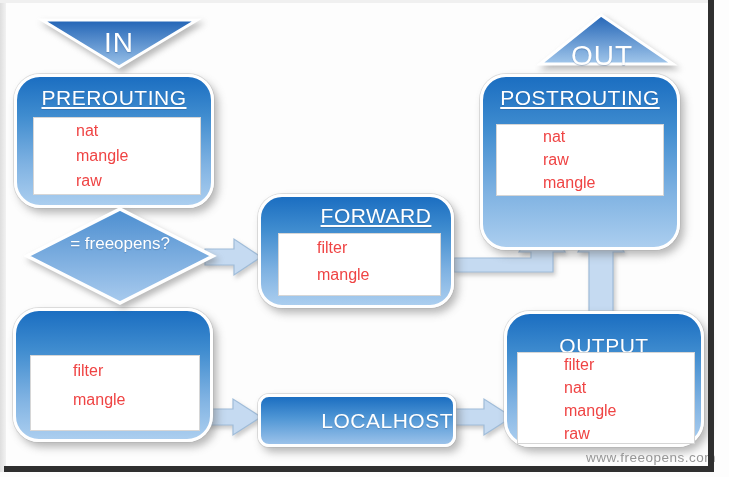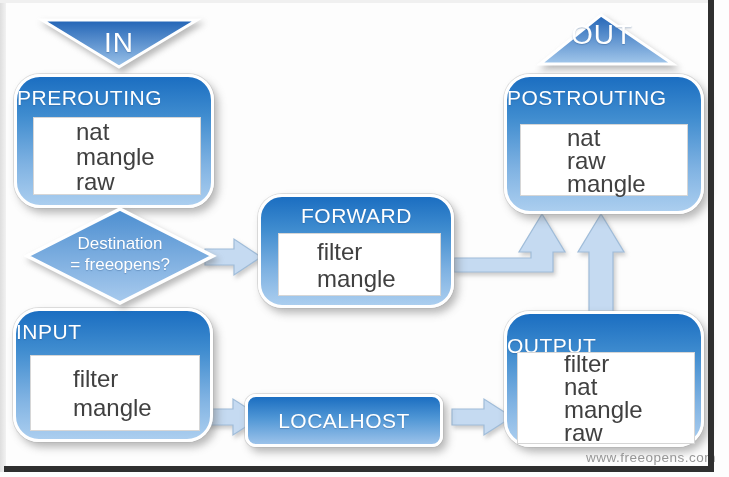--- a/index.html
+++ b/index.html
@@ -14,27 +14,27 @@
   .frame{z-index:6;}
 
   
   .node{
     position:absolute;box-sizing:border-box;
     border:3px solid #ffffff;border-radius:26px;
     background:linear-gradient(180deg,#1b6ec1 0%,#3f8ccf 30%,#7fb2e2 68%,#abceef 100%);
     box-shadow:0 0 0 1px rgba(170,170,170,.35), 4px 5px 8px rgba(95,95,95,.45);
   }
   .node-title{
-    color:#ffffff;font-size:21px;letter-spacing:.5px;
-    margin-top:9px;text-shadow:0 1px 1px rgba(40,80,130,.35);
+    color:#ffffff;text-align:center;font-size:21px;letter-spacing:.5px;
+    margin-top:9px;text-shadow:0 1px 1px rgba(40,80,130,.35);text-decoration:underline;
   }
   .tables{
     position:absolute;box-sizing:border-box;background:#ffffff;
-    border:1px solid #d6d6d6;display:flex;flex-direction:column;justify-content:center;
-    font-size:24px;color:#404040;
+    border:1px solid #d6d6d6;display:flex;flex-direction:column;
+    font-size:16px;color:#ef4444;
   }
   .tables div{white-space:nowrap;}
 
   .localhost-node{
     position:absolute;box-sizing:border-box;z-index:2;
     border:3px solid #ffffff;border-radius:11px;
     background:linear-gradient(180deg,#1b6ec1 0%,#4f96d5 45%,#9bc2ea 100%);
     box-shadow:0 0 0 1px rgba(170,170,170,.35), 4px 5px 8px rgba(95,95,95,.45);
     display:flex;align-items:center;justify-content:center;
     color:#fff;font-size:21px;letter-spacing:.5px;text-shadow:0 1px 1px rgba(40,80,130,.35);
@@ -100,65 +100,63 @@
   </div>
 
   <div class="node" style="left:258px;top:194px;width:196px;height:114px;border-radius:24px;">
     <div class="node-title" style="margin-top:7px;padding-left:40px;">FORWARD</div>
     <div class="tables" style="left:17px;top:36px;width:163px;height:63px;padding-left:38px;line-height:27px;">
       <div>filter</div>
       <div>mangle</div>
     </div>
   </div>
 
-  <div class="node" style="left:504px;top:74px;width:200px;height:140px;">
+  <div class="node" style="left:480px;top:74px;width:200px;height:176px;">
     <div class="node-title">POSTROUTING</div>
     <div class="tables" style="left:13px;top:47px;width:168px;height:72px;padding-left:46px;line-height:23px;">
       <div>nat</div>
       <div>raw</div>
       <div>mangle</div>
     </div>
   </div>
 
   <div class="node" style="left:13px;top:308px;width:200px;height:134px;">
-    <div class="node-title">INPUT</div>
     <div class="tables" style="left:14px;top:44px;width:170px;height:76px;padding-left:42px;line-height:29px;">
       <div>filter</div>
       <div>mangle</div>
     </div>
   </div>
 
   <div class="node" style="left:504px;top:311px;width:200px;height:136px;">
     <div class="node-title" style="margin-top:20px;">OUTPUT</div>
     <div class="tables" style="left:10px;top:38px;width:178px;height:92px;padding-left:46px;line-height:23px;">
       <div>filter</div>
       <div>nat</div>
       <div>mangle</div>
       <div>raw</div>
     </div>
   </div>
 
-  <div class="localhost-node" style="left:245px;top:394px;width:198px;height:53px;">
+  <div class="localhost-node" style="left:258px;top:394px;width:198px;height:53px;justify-content:flex-end;">
     <span>LOCALHOST</span>
   </div>
 
   <svg class="svg-layer-top" width="729" height="477" viewBox="0 0 729 477">
     <defs>
       <linearGradient id="gradDiamond" x1="0" y1="0" x2="0" y2="1">
         <stop offset="0" stop-color="#4c8ed0"></stop>
         <stop offset="1" stop-color="#a9cbee"></stop>
       </linearGradient>
     </defs>
     <polygon class="shape-shadow" points="120,209 213,256 120,303 27,256" fill="url(#gradDiamond)" stroke="#ffffff" stroke-width="3.5"></polygon>
   </svg>
 
   <div class="overlay-label tri-label" style="left:84px;top:27px;width:70px;">IN</div>
-  <div class="overlay-label tri-label" style="left:566px;top:19px;width:72px;">OUT</div>
+  <div class="overlay-label tri-label" style="left:566px;top:40px;width:72px;">OUT</div>
   <div class="overlay-label decision-label" style="left:38px;top:233px;width:164px;">
-    <div>Destination</div>
     <div>= freeopens?</div>
   </div>
 
   <div class="watermark">www.freeopens.com</div>
 
   <div class="frame frame-left"></div>
   <div class="frame frame-top"></div>
   <div class="frame frame-right"></div>
   <div class="frame frame-bottom"></div>
 

